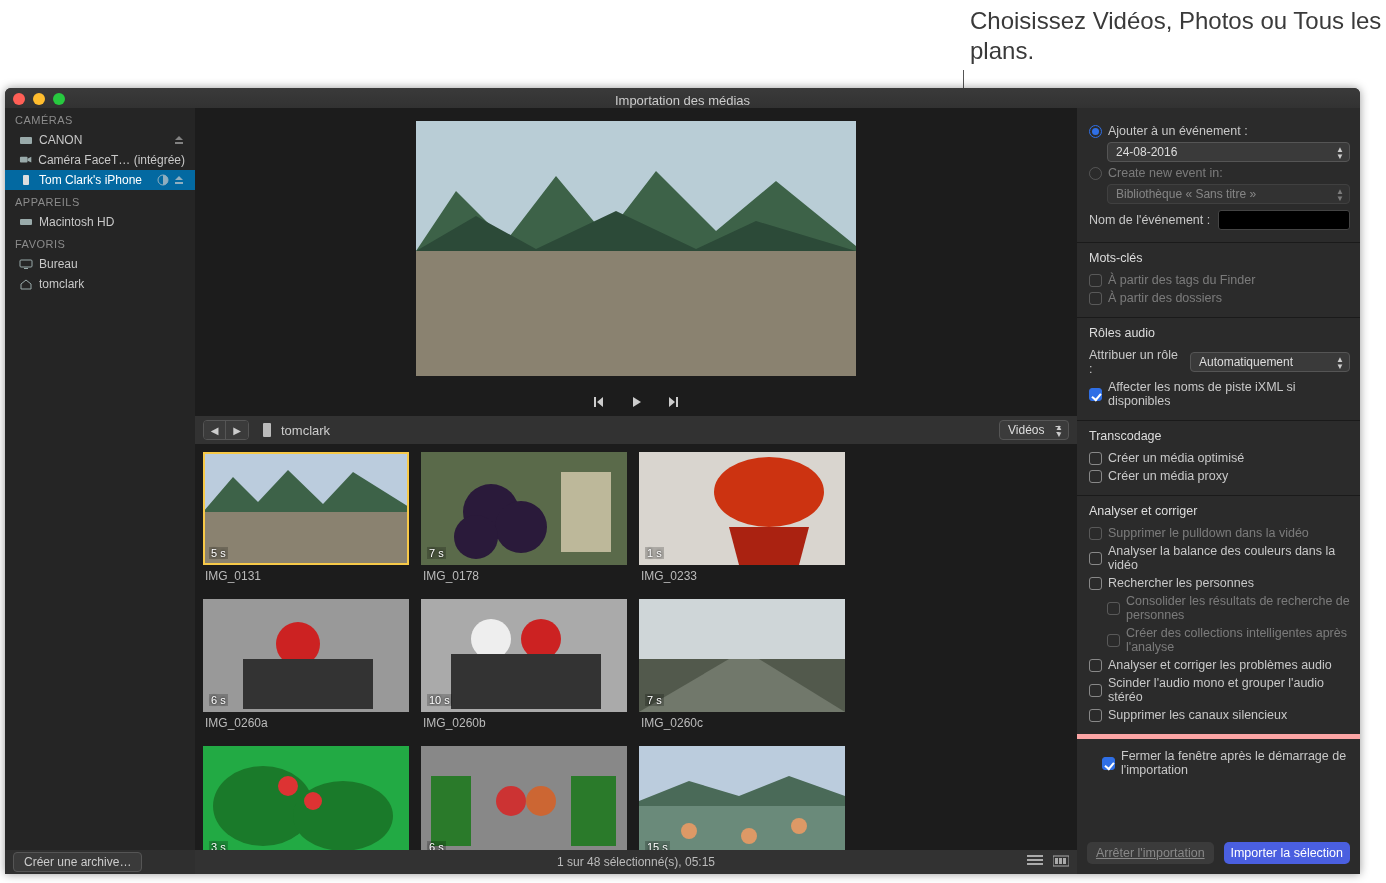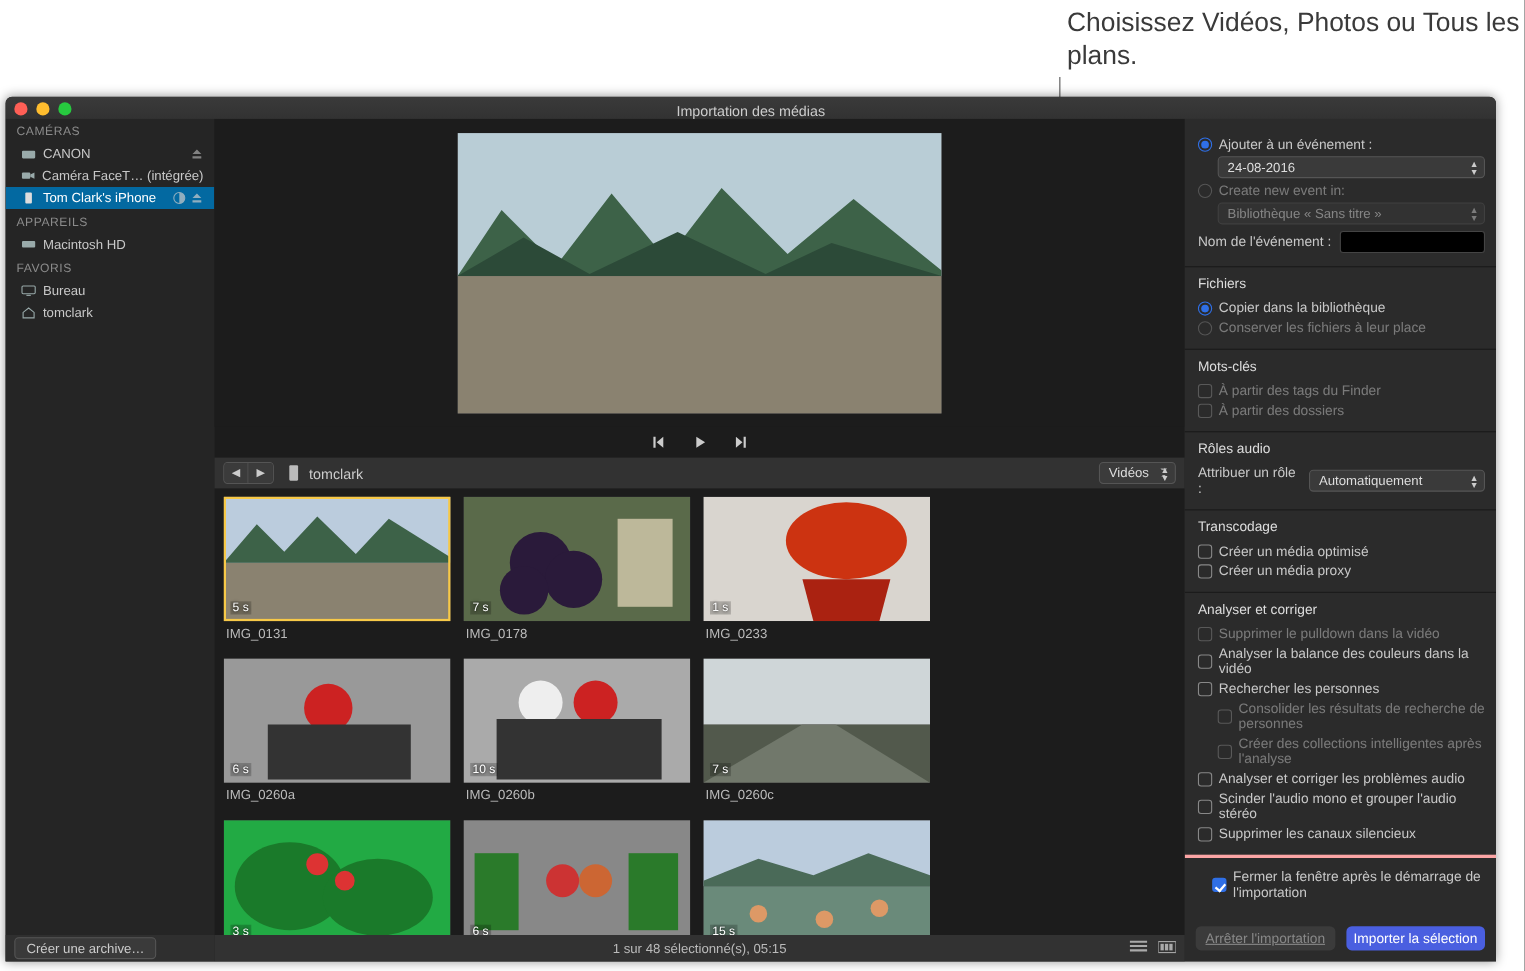--- a/index.html
+++ b/index.html
@@ -364,31 +364,20 @@
             <span>Bibliothèque « Sans titre »</span>
             <span class="arrows">▲<br>▼</span>
           </div>
         </div>
         <div class="row" style="gap:8px; padding-top:4px;">
           <span>Nom de l'événement :</span>
           <span class="txt-input"></span>
         </div>
       </div>
 
-      <div class="rblock">
-        <div class="rhdr">Fichiers</div>
-        <div class="row">
-            <span class="radio on"></span>
-            <span>Copier dans la bibliothèque</span>
-          </div>
-        <div class="row">
-            <span class="radio dim"></span>
-            <span class="dim">Conserver les fichiers à leur place</span>
-          </div>
-      </div>
 
       <div class="rblock">
         <div class="rhdr">Mots-clés</div>
         <div class="row">
             <span class="chk dim"></span>
             <span class="dim">À partir des tags du Finder</span>
           </div>
         <div class="row">
             <span class="chk dim"></span>
             <span class="dim">À partir des dossiers</span>
@@ -397,20 +386,24 @@
 
       <div class="rblock">
         <div class="rhdr">Rôles audio</div>
         <div class="row" style="gap:8px;">
           <span>Attribuer un rôle :</span>
           <div class="select" style="flex:0 0 160px;">
             <span>Automatiquement</span>
             <span class="arrows">▲<br>▼</span>
           </div>
         </div>
+        <div class="row">
+            <span class="chk on"></span>
+            <span>Affecter les noms de piste iXML si disponibles</span>
+          </div>
       </div>
 
       <div class="rblock">
         <div class="rhdr">Transcodage</div>
         <div class="row">
             <span class="chk"></span>
             <span>Créer un média optimisé</span>
           </div>
         <div class="row">
             <span class="chk"></span>
@@ -447,21 +440,21 @@
         <div class="row">
             <span class="chk"></span>
             <span>Scinder l'audio mono et grouper l'audio stéréo</span>
           </div>
         <div class="row">
             <span class="chk"></span>
             <span>Supprimer les canaux silencieux</span>
           </div>
       </div>
 
-      <div class="rblock" style="border-top:3px solid #fca5a5;padding-left:25px;">
+      <div class="rblock" style="border-top:5px solid #fca5a5;padding-left:25px;">
         <div class="row">
             <span class="chk on"></span>
             <span>Fermer la fenêtre après le démarrage de l'importation</span>
           </div>
       </div>
 
       <div class="rbtns">
         <div class="rbtn stop">Arrêter l'importation</div>
         <div class="rbtn import">Importer la sélection</div>
       </div>

